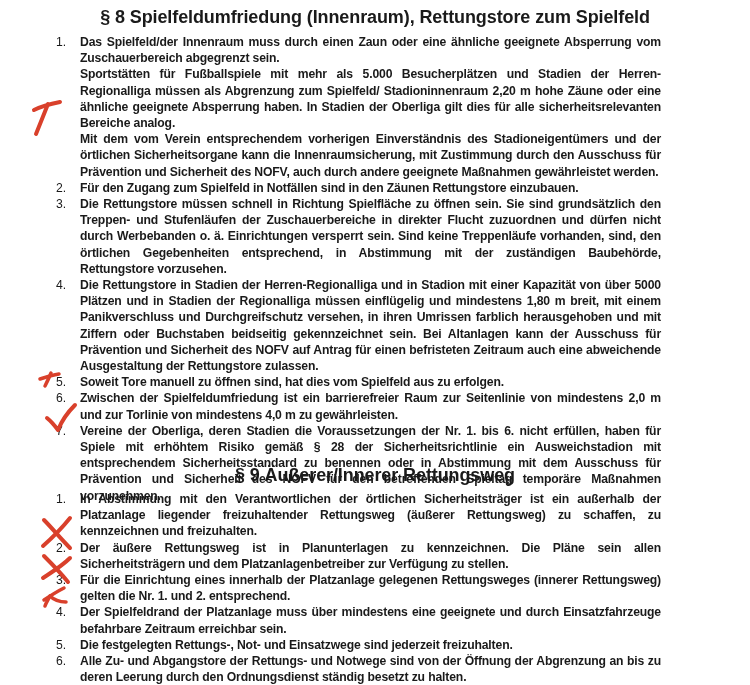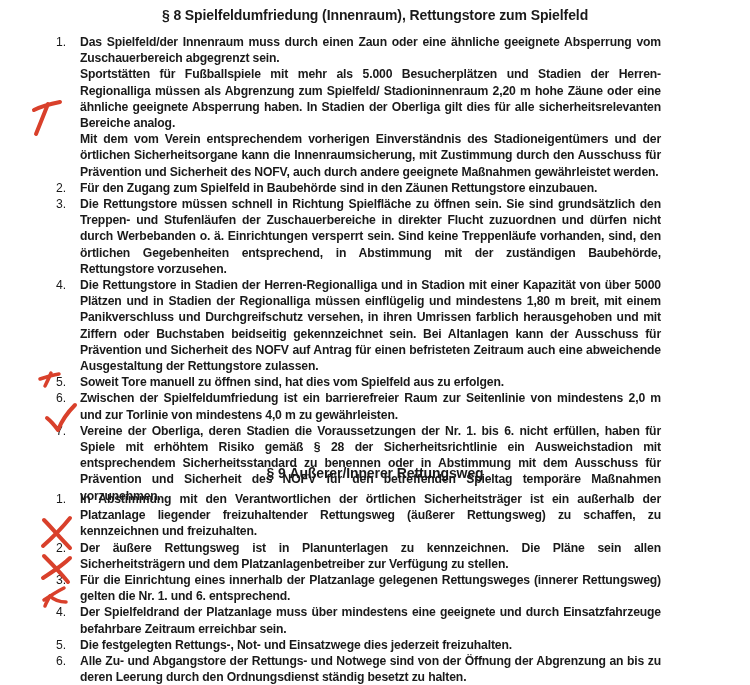--- a/index.html
+++ b/index.html
@@ -1,20 +1,20 @@
 <!DOCTYPE html>
 <html><head>
   <meta charset="utf-8">
   <style>
     html, body { margin: 0; padding: 0; background: #ffffff; }
     body { width: 750px; height: 685px; overflow: hidden; position: relative;
            font-family: "Liberation Sans", sans-serif; color: #1a1a1a; }
     .page { position: absolute; left: 0; top: 0; width: 750px; height: 685px; }
     .heading { position: absolute; left: 0; width: 750px; text-align: center;
-               font-weight: bold; font-size: 14px; letter-spacing: -0.1px; }
+               font-weight: bold; font-size: 18px; letter-spacing: -0.1px; }
     ol.items { position: absolute; left: 56px; width: 605px; margin: 0; padding: 0;
                list-style: none; font-size: 12.2px; line-height: 16.2px; letter-spacing: -0.15px; }
     ol.items li { position: relative; padding-left: 24px; text-align: justify; }
     ol.items li .num { position: absolute; left: 0; top: 0; }
     ol.items li p { margin: 0; font-weight: bold; }
     .mark { position: absolute; }
     .mark svg { overflow: visible; }
   </style>
 </head>
 <body>
@@ -25,21 +25,21 @@
 
   <ol class="items" style="top:34px;">
     <li>
       <span class="num">1.</span>
       <p>Das Spielfeld/der Innenraum muss durch einen Zaun oder eine ähnliche geeignete Absperrung vom Zuschauerbereich abgegrenzt sein.</p>
       <p>Sportstätten für Fußballspiele mit mehr als 5.000 Besucherplätzen und Stadien der Herren- Regionalliga müssen als Abgrenzung zum Spielfeld/ Stadioninnenraum 2,20 m hohe Zäune oder eine ähnliche geeignete Absperrung haben. In Stadien der Oberliga gilt dies für alle sicherheitsrelevanten Bereiche analog.</p>
       <p>Mit dem vom Verein entsprechendem vorherigen Einverständnis des Stadioneigentümers und der örtlichen Sicherheitsorgane kann die Innenraumsicherung, mit Zustimmung durch den Ausschuss für Prävention und Sicherheit des NOFV, auch durch andere geeignete Maßnahmen gewährleistet werden.</p>
     </li>
     <li>
       <span class="num">2.</span>
-      <p>Für den Zugang zum Spielfeld in Baubehörde sind in den Zäunen Rettungstore einzubauen.</p>
+      <p>Für den Zugang zum Spielfeld in Notfällen sind in den Zäunen Rettungstore einzubauen.</p>
     </li>
     <li>
       <span class="num">3.</span>
       <p>Die Rettungstore müssen schnell in Richtung Spielfläche zu öffnen sein. Sie sind grundsätzlich den Treppen- und Stufenläufen der Zuschauerbereiche in direkter Flucht zuzuordnen und dürfen nicht durch Werbebanden o. ä. Einrichtungen versperrt sein. Sind keine Treppenläufe vorhanden, sind, den örtlichen Gegebenheiten entsprechend, in Abstimmung mit der zuständigen Baubehörde, Rettungstore vorzusehen.</p>
     </li>
     <li>
       <span class="num">4.</span>
       <p>Die Rettungstore in Stadien der Herren-Regionalliga und in Stadion mit einer Kapazität von über 5000 Plätzen und in Stadien der Regionalliga müssen einflügelig und mindestens 1,80 m breit, mit einem Panikverschluss und Durchgreifschutz versehen, in ihren Umrissen farblich herausgehoben und mit Ziffern oder Buchstaben beidseitig gekennzeichnet sein. Bei Altanlagen kann der Ausschuss für Prävention und Sicherheit des NOFV auf Antrag für einen befristeten Zeitraum auch eine abweichende Ausgestaltung der Rettungstore zulassen.</p>
     </li>
     <li>
@@ -62,29 +62,29 @@
     <li>
       <span class="num">1.</span>
       <p>In Abstimmung mit den Verantwortlichen der örtlichen Sicherheitsträger ist ein außerhalb der Platzanlage liegender freizuhaltender Rettungsweg (äußerer Rettungsweg) zu schaffen, zu kennzeichnen und freizuhalten.</p>
     </li>
     <li>
       <span class="num">2.</span>
       <p>Der äußere Rettungsweg ist in Planunterlagen zu kennzeichnen. Die Pläne sein allen Sicherheitsträgern und dem Platzanlagenbetreiber zur Verfügung zu stellen.</p>
     </li>
     <li>
       <span class="num">3.</span>
-      <p>Für die Einrichtung eines innerhalb der Platzanlage gelegenen Rettungsweges (innerer Rettungsweg) gelten die Nr. 1. und 6. entsprechend.</p>
+      <p>Für die Einrichtung eines innerhalb der Platzanlage gelegenen Rettungsweges (innerer Rettungsweg) gelten die Nr. 1. und 2. entsprechend.</p>
     </li>
     <li>
       <span class="num">4.</span>
       <p>Der Spielfeldrand der Platzanlage muss über mindestens eine geeignete und durch Einsatzfahrzeuge befahrbare Zeitraum erreichbar sein.</p>
     </li>
     <li>
       <span class="num">5.</span>
-      <p>Die festgelegten Rettungs-, Not- und Einsatzwege dies jederzeit freizuhalten.</p>
+      <p>Die festgelegten Rettungs-, Not- und Einsatzwege sind jederzeit freizuhalten.</p>
     </li>
     <li>
       <span class="num">6.</span>
       <p>Alle Zu- und Abgangstore der Rettungs- und Notwege sind von der Öffnung der Abgrenzung an bis zu deren Leerung durch den Ordnungsdienst ständig besetzt zu halten.</p>
     </li>
   </ol>
 
   <div class="mark" style="left:30px; top:96px;">
     <svg width="36" height="40" viewBox="0 0 36 40">
       <path d="M4 14 C12 10, 20 8, 30 6" fill="none" stroke="#d9402b" stroke-width="4" stroke-linecap="round"></path>

